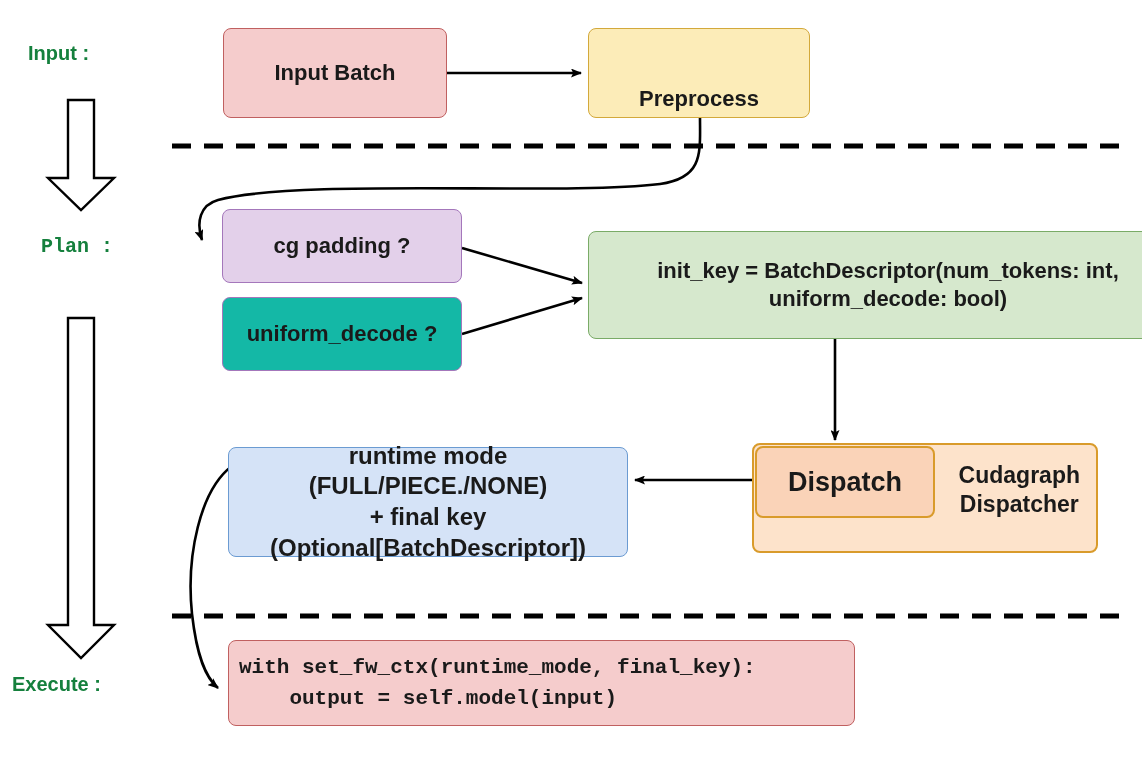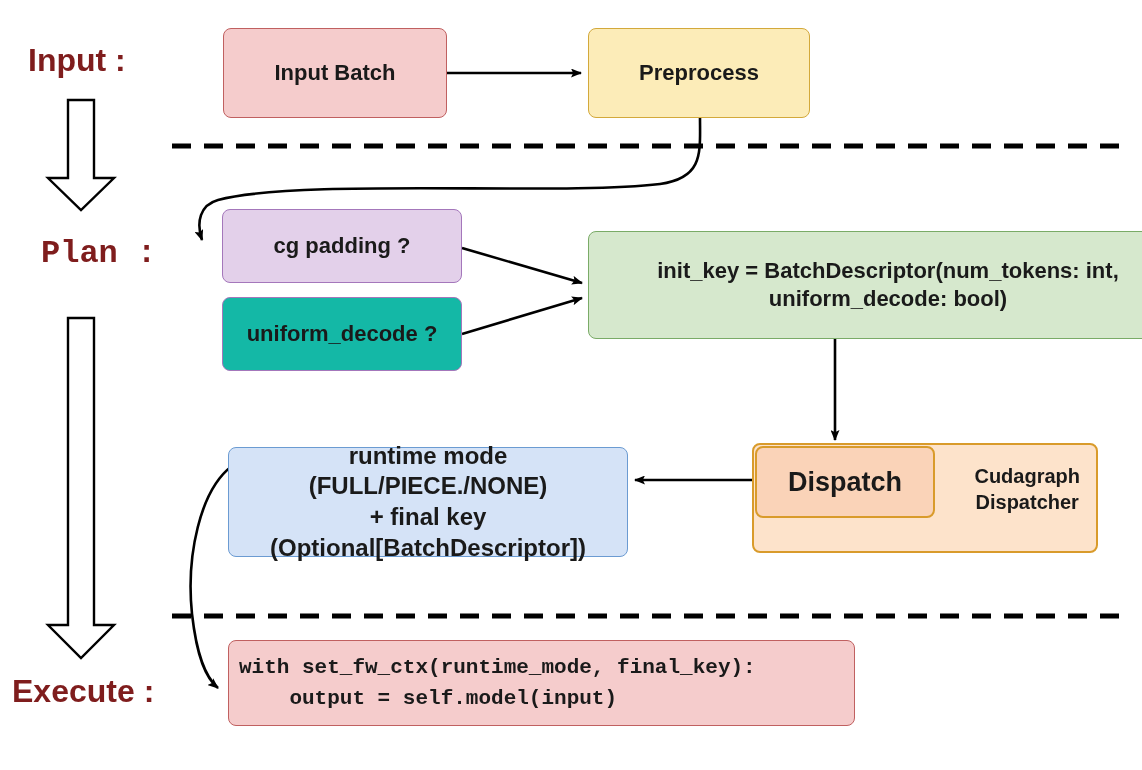--- a/index.html
+++ b/index.html
@@ -9,22 +9,22 @@
     font-family:"Liberation Sans", sans-serif;
     overflow:hidden;
     position:relative;
   }
   #stage{position:absolute;left:0;top:0;width:1142px;height:770px;}
   svg.layer{position:absolute;left:0;top:0;width:1142px;height:770px;pointer-events:none;}
 
   .stage-label{
     position:absolute;
     font-weight:bold;
-    font-size:32px;
-    color:#7f1d1d;
+    font-size:20px;
+    color:#15803d;
     white-space:nowrap;
     letter-spacing:0px;
   }
 
   .node{
     position:absolute;
     box-sizing:border-box;
     display:flex;
     align-items:center;
     justify-content:center;
@@ -82,38 +82,38 @@
   </svg>
 
   <div class="stage-label" style="left:28px;top:42px;">Input :</div>
   <div class="stage-label" style="left:41px;top:235px;font-family:Liberation Mono, monospace;">Plan :</div>
   <div class="stage-label" style="left:12px;top:673px;">Execute :</div>
 
   <div class="node" style="left:223px;top:28px;width:224px;height:90px;background:#f5cccc;border-color:#c06060;">
     <span class="node-text">Input Batch</span>
   </div>
 
-  <div class="node" style="left:588px;top:28px;width:222px;height:90px;background:#fcecb8;border-color:#d3a93b;">
+  <div class="node" style="left:588px;top:28px;width:222px;height:90px;background:#fcecb8;border-color:#d3a93b;align-items:flex-end;">
     <span class="node-text">Preprocess</span>
   </div>
 
   <div class="node" style="left:222px;top:209px;width:240px;height:74px;background:#e3d0ea;border-color:#a477bb;">
     <span class="node-text">cg padding ?</span>
   </div>
 
   <div class="node" style="left:222px;top:297px;width:240px;height:74px;background:#14b8a6;border-color:#a477bb;">
     <span class="node-text">uniform_decode ?</span>
   </div>
 
   <div class="node" style="left:588px;top:231px;width:600px;height:108px;background:#d6e8cd;border-color:#7aab67;white-space:pre-line;">
     <span class="node-text" style="white-space:pre-line;">init_key = BatchDescriptor(num_tokens: int,
 uniform_decode: bool)</span>
   </div>
 
-  <div class="node" style="left:752px;top:443px;width:346px;height:110px;background:#fde3cb;border-color:#d99b2b;border-width:2px;justify-content:flex-end;padding-right:16px;align-items:center;white-space:pre-line;font-size:20px;">
+  <div class="node" style="left:752px;top:443px;width:346px;height:110px;background:#fde3cb;border-color:#d99b2b;border-width:2px;justify-content:flex-end;padding-right:16px;align-items:center;white-space:pre-line;font-size:23px;">
     <span class="node-text" style="white-space:pre-line;position:relative;top:-8px;">Cudagraph
 Dispatcher</span>
   </div>
 
   <div class="node" style="left:755px;top:446px;width:180px;height:72px;background:#fad3b8;border-color:#d99b2b;border-width:2px;font-size:27px;">
     <span class="node-text">Dispatch</span>
   </div>
 
   <div class="node" style="left:228px;top:447px;width:400px;height:110px;background:#d5e3f7;border-color:#6b9bd2;font-size:24px;white-space:pre-line;">
     <span class="node-text" style="white-space:pre-line;">runtime mode (FULL/PIECE./NONE)

